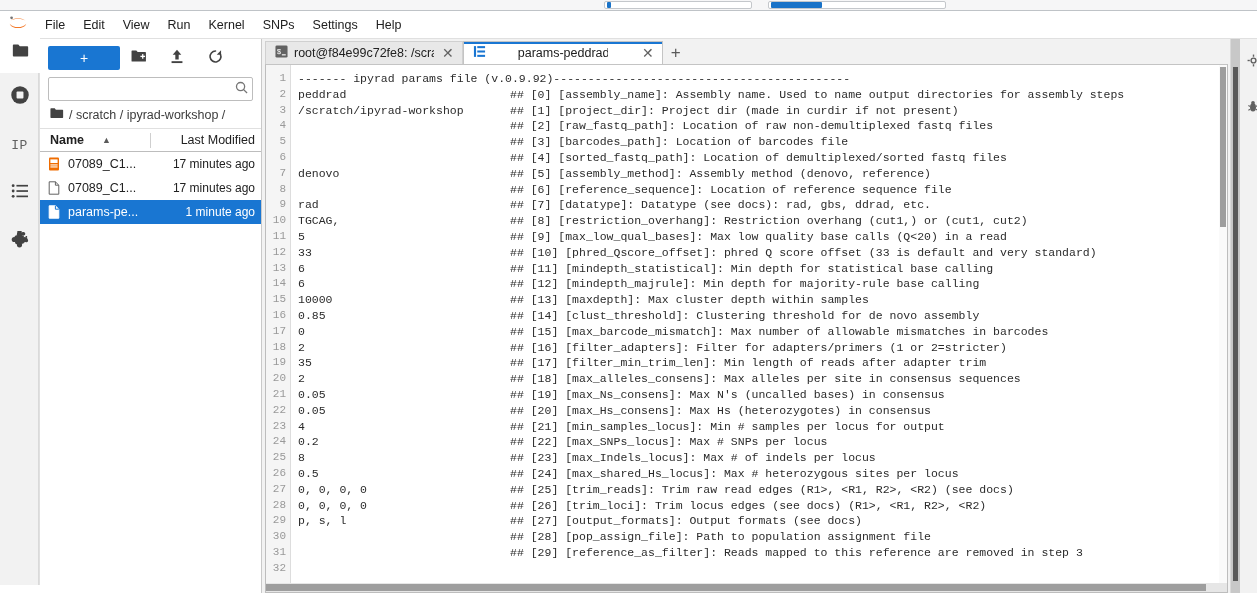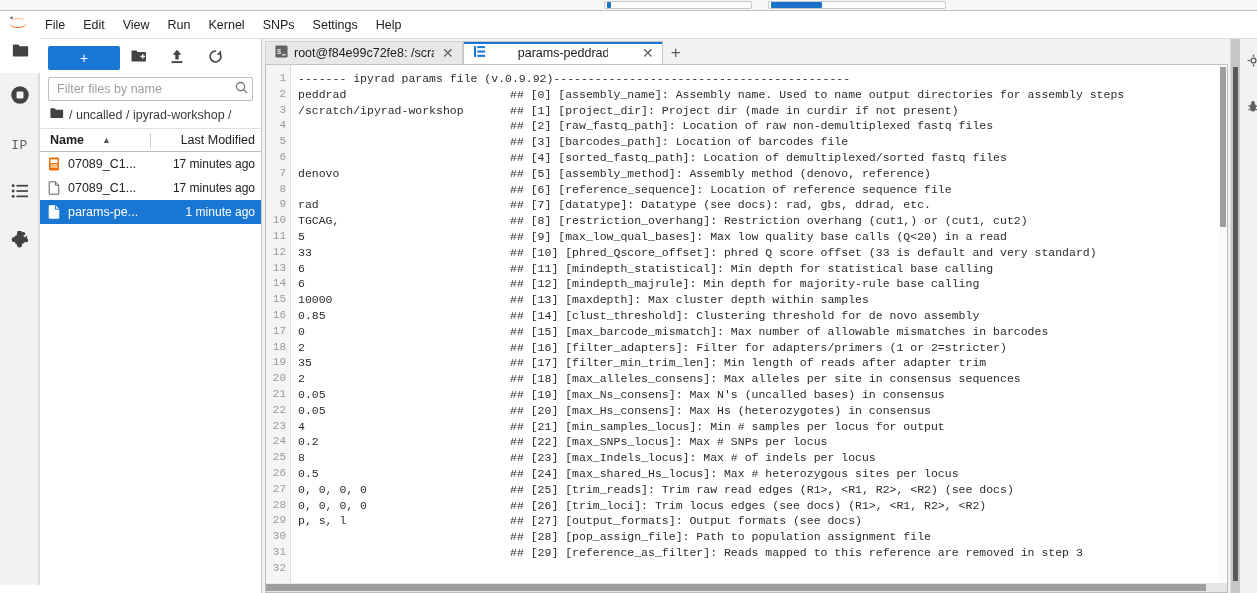--- a/index.html
+++ b/index.html
@@ -318,37 +318,36 @@
           <svg width="15" height="15" viewBox="0 0 16 16">
             <path d="M8 2.2 A5.8 5.8 0 1 0 13.3 5.7" stroke="#424242" stroke-width="1.7" fill="none" stroke-linecap="round"></path>
             <path d="M13.9 1.4 L13.9 6.1 L9.3 6.1 Z" fill="#424242"></path>
           </svg>
         </span>
       </div>
     </div>
 
     <div class="fb-filter-wrap">
       <div class="fb-filter">
-        <input type="text" placeholder="Filter files by name" style="">
         <span class="fi-search">
           <svg width="13" height="13" viewBox="0 0 14 14">
             <circle cx="6" cy="6" r="4.4" stroke="#757575" stroke-width="1.4" fill="none"></circle>
             <line x1="9.3" y1="9.3" x2="13" y2="13" stroke="#757575" stroke-width="1.4"></line>
           </svg>
         </span>
       </div>
     </div>
 
     <div class="fb-breadcrumb">
       <span>
         <svg width="14" height="12" viewBox="0 0 16 13">
           <path d="M0.5 1.8 A0.7 0.7 0 0 1 1.2 1.1 H5.4 L6.7 2.7 H14.3 A0.7 0.7 0 0 1 15 3.4 V11.4 A0.7 0.7 0 0 1 14.3 12.1 H1.2 A0.7 0.7 0 0 1 0.5 11.4 Z" fill="#424242"></path>
         </svg>
       </span>
-      <span class="crumb">/ uncalled / ipyrad-workshop /</span>
+      <span class="crumb">/ scratch / ipyrad-workshop /</span>
     </div>
 
     <div class="fb-header">
       <div class="col-name">
         <span>Name</span>
         <span class="sort-caret">▲</span>
       </div>
       <div class="hdr-divider"></div>
       <div class="col-mod">Last Modified</div>
     </div>

